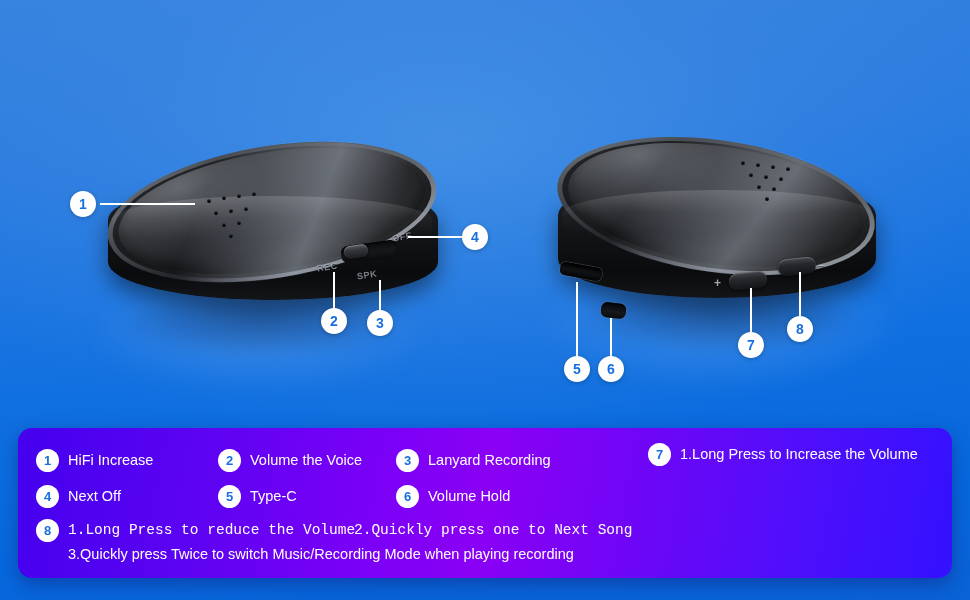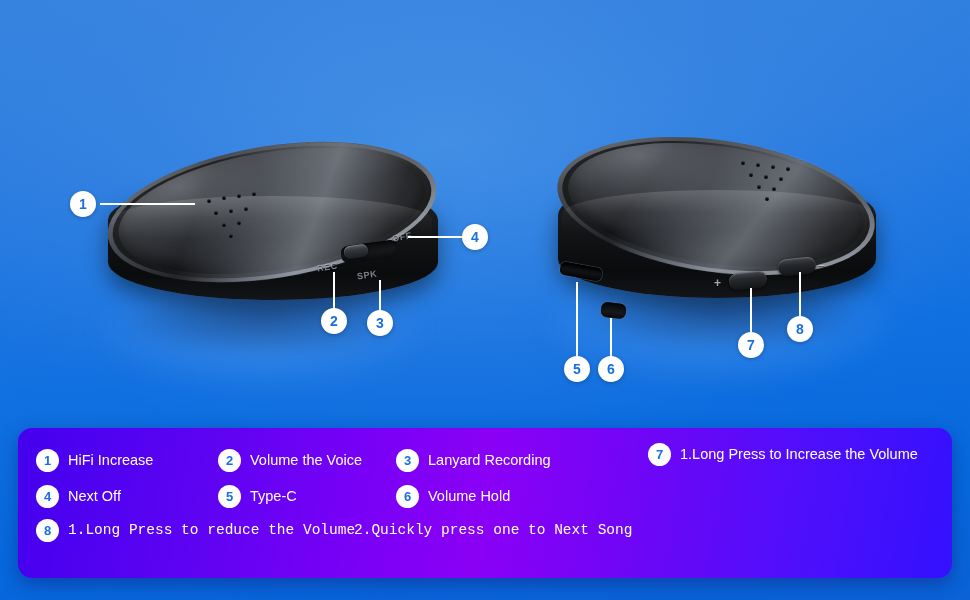--- a/index.html
+++ b/index.html
@@ -392,16 +392,17 @@
         <div class="lg-text">1.Long Press to Increase the Volume</div>
       </div>
     </div>
 
     <div class="block8">
       <div class="block8-head">
         <div class="num">8</div>
         <div class="lg-text b8-a">1.Long Press to reduce the Volume</div>
         <div class="lg-text">2.Quickly press one to Next Song</div>
       </div>
+      <div class="lg-text block8-sub">3.Quickly press Twice to switch Music/Recording Mode when playing recording</div>
     </div>
   </div>
 
 </div>
 
 </body></html>

